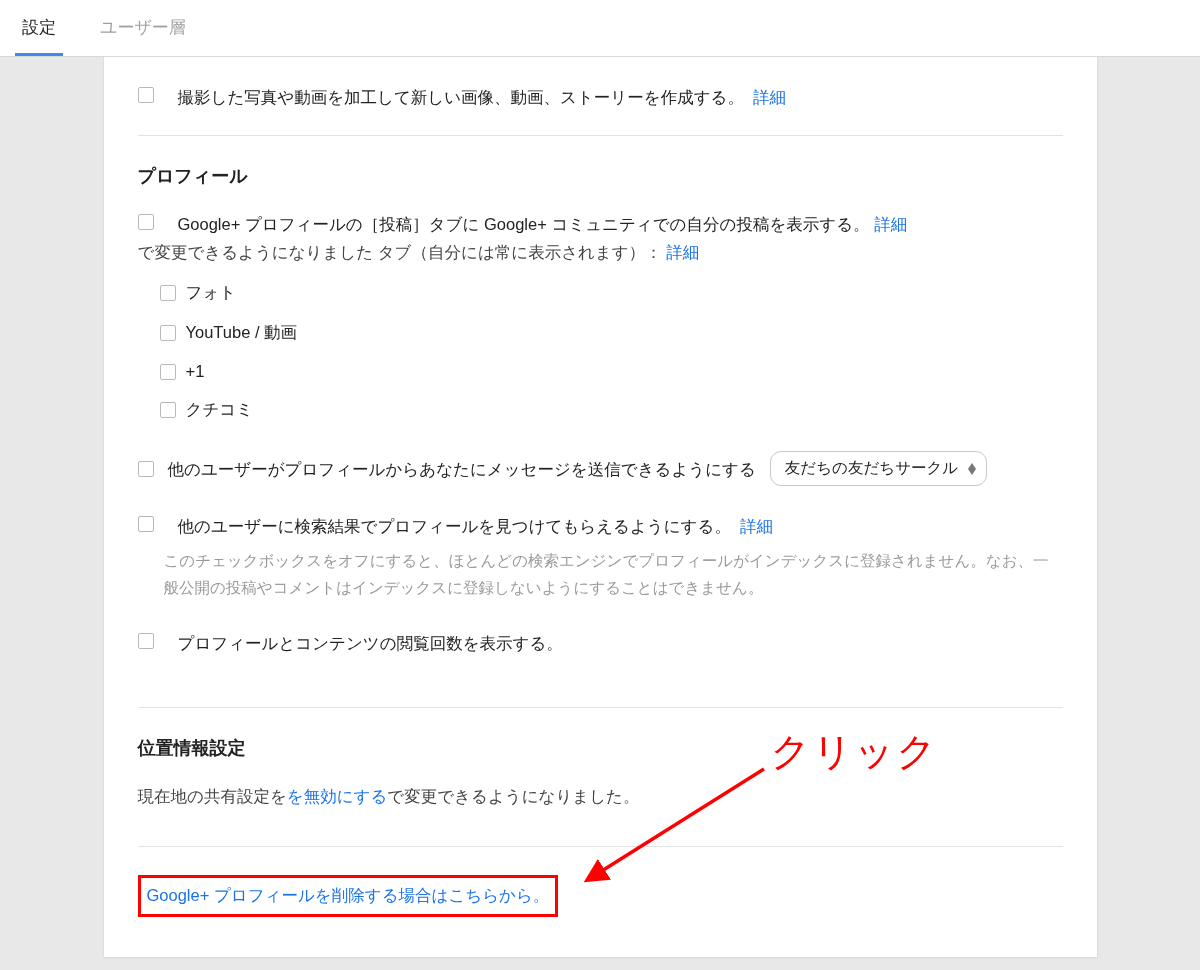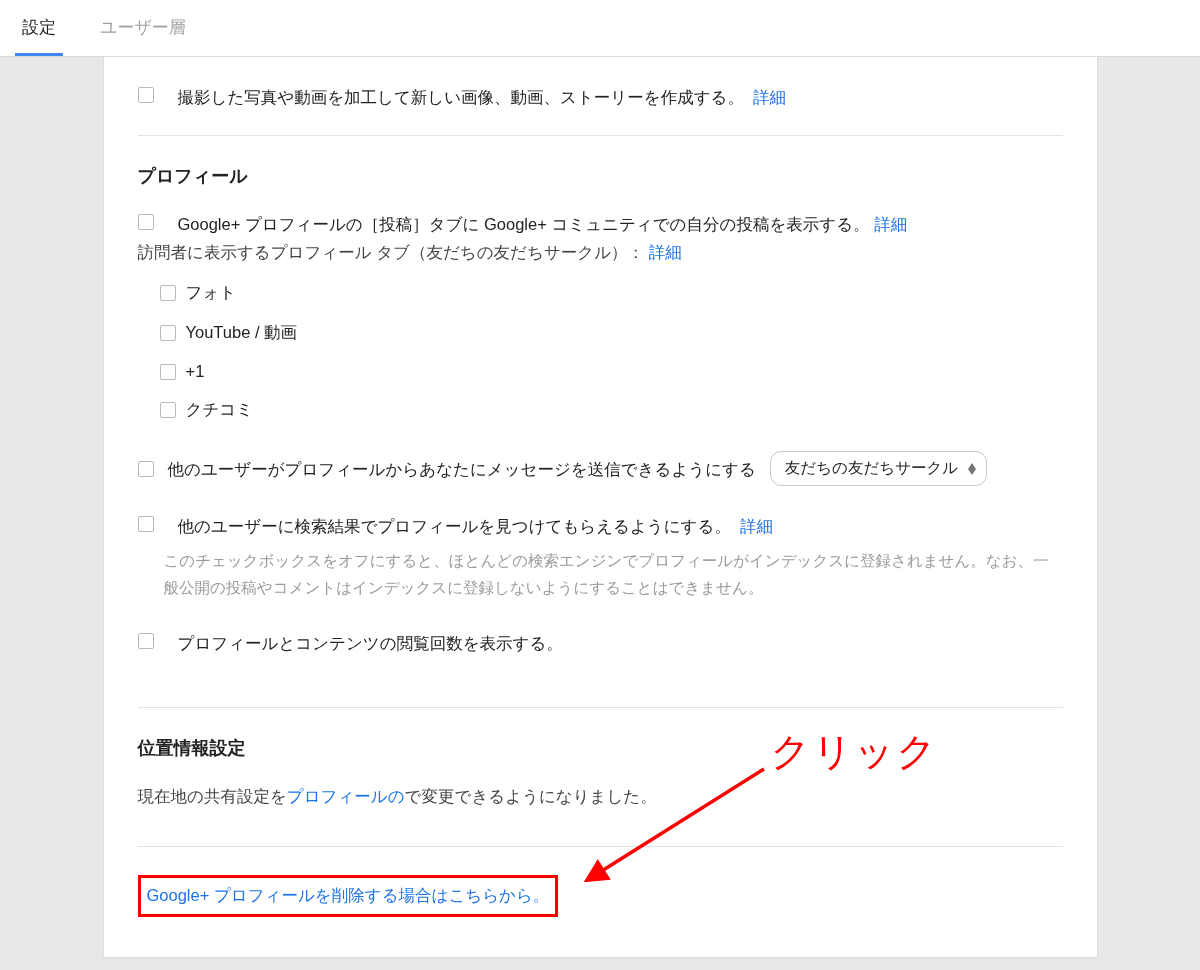--- a/index.html
+++ b/index.html
@@ -200,21 +200,21 @@
 
     <div class="row" style="">
       <input type="checkbox" class="check" style="">
       <span class="row-text">
         <span>Google+ プロフィールの［投稿］タブに Google+ コミュニティでの自分の投稿を表示する。</span>
         <a class="link">詳細</a>
       </span>
     </div>
 
     <div class="sub-desc">
-      <span>訪問者に表示するプロフィール タブ（友だちの友だちサークル）：</span>
+      <span>で変更できるようになりました タブ（自分には常に表示されます）：</span>
       <a class="link">詳細</a>
     </div>
 
     <div class="indent-block">
       <div class="sub-check-row">
         <input type="checkbox" class="check" style="">
         <span class="sub-check-label">フォト</span>
       </div>
       <div class="sub-check-row">
         <input type="checkbox" class="check" style="">
@@ -259,21 +259,21 @@
       <input type="checkbox" class="check" style="">
       <span class="row-text">プロフィールとコンテンツの閲覧回数を表示する。</span>
     </div>
 
     <div class="spacer-lg"></div>
     <hr class="divider" style="margin:0 0 28px 0;">
 
     
     <div class="section-title">位置情報設定</div>
     <div class="sub-desc" style="margin-bottom:0;">
-      <span>現在地の共有設定を</span><a class="link">プロフィールの</a><span>で変更できるようになりました。</span>
+      <span>現在地の共有設定を</span><a class="link">を無効にする</a><span>で変更できるようになりました。</span>
     </div>
 
     <hr class="divider" style="margin:36px 0 28px 0;">
 
     
     <span class="highlight-box">
       <span class="danger-link">
         <a class="link">Google+ プロフィールを削除する場合はこちらから</a><span>。</span>
       </span>
     </span>

